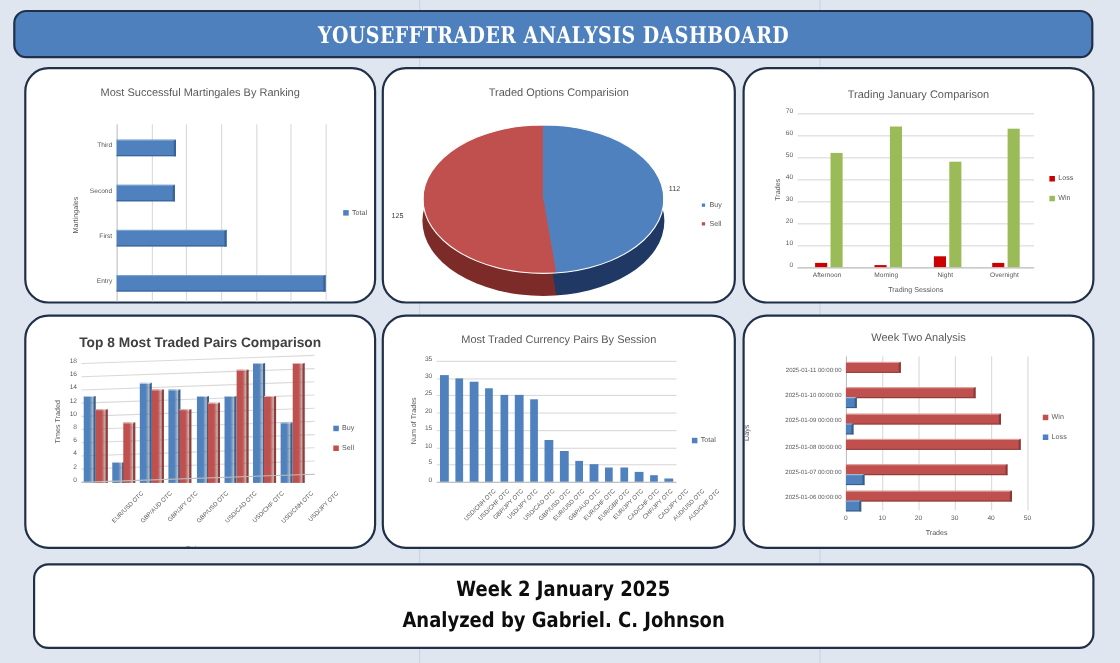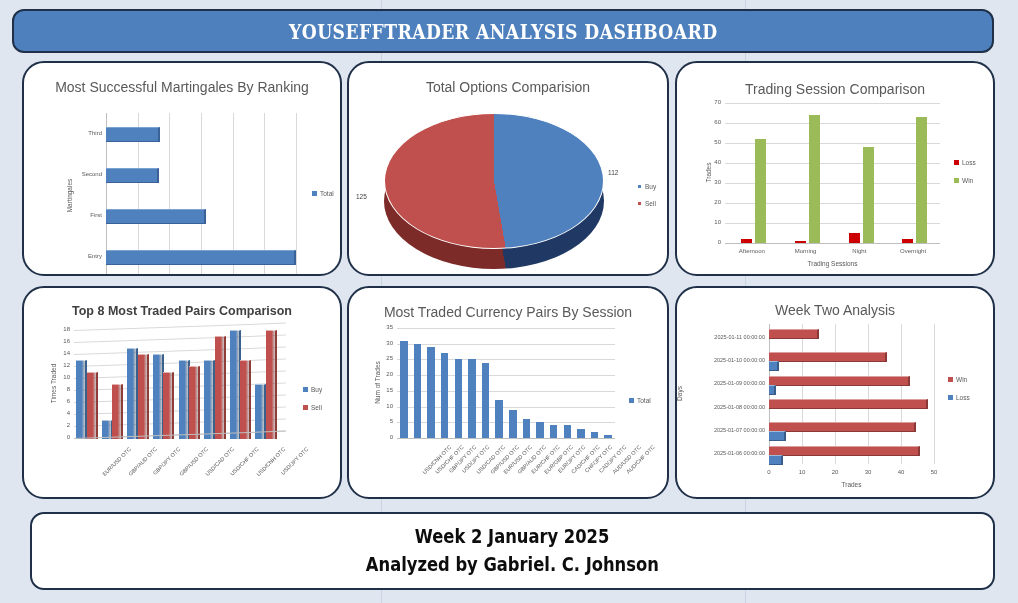--- a/index.html
+++ b/index.html
@@ -33,21 +33,21 @@
   #p3{left:675px;top:61px;width:320px;height:215px;}
   #p4{left:22px;top:286px;width:320px;height:213px;}
   #p5{left:347px;top:286px;width:322px;height:213px;}
   #p6{left:675px;top:286px;width:320px;height:213px;}
   #pfoot{left:30px;top:512px;width:965px;height:78px;border-radius:14px;
          display:flex;flex-direction:column;align-items:center;justify-content:center;}
   .foot-line{font-family:"DejaVu Sans", sans-serif;font-weight:bold;font-size:19px;
              color:#0d0d0d;transform:scaleX(.86);transform-origin:center;line-height:1.45;}
   .chart-title{
     position:absolute;left:0;right:0;text-align:center;
-    color:#595959;font-size:14px;
+    color:#595959;font-size:10px;
   }
   .chart-title.bold{font-weight:bold;color:#404040;font-size:12.5px;}
   .axis-label{position:absolute;color:#595959;font-size:6.5px;}
   .tick{position:absolute;color:#595959;font-size:6px;white-space:nowrap;}
   .vaxis-title{
     position:absolute;color:#595959;font-size:6.5px;
     transform-origin:center;transform:rotate(-90deg);white-space:nowrap;
   }
   .grid-v{position:absolute;width:1px;background:#d9d9d9;}
   .grid-h{position:absolute;height:1px;background:#d9d9d9;}
@@ -106,21 +106,21 @@
       <div class="legend" style="left:288px;top:126.5px;">
         <div class="legend-row" style="">
           <div class="legend-sq" style="background:#4e81bd;"></div>
           <span>Total</span>
         </div>
       </div>
     </div>
 </div>
 
 <div class="panel" id="p2">
-  <div class="chart-title" style="top:16px;">Total Options Comparision</div>
+  <div class="chart-title" style="top:16px;">Traded Options Comparision</div>
   <div id="c2">
       <div class="pie-wrap" style="left:35px;top:50px;width:220px;height:156px;">
         <div class="pie-depth" style="left:0;top:20px;width:220px;height:136px;background:conic-gradient(from 0deg,#1f3864 0deg 170.126582278481deg,#7d2b29 170.126582278481deg 360deg);"></div>
         <div class="pie-top" style="left:0;top:0;width:220px;height:136px;background:conic-gradient(from 0deg,#4e81bd 0deg 170.126582278481deg,#c0504d 170.126582278481deg 360deg);border:1px solid #ffffff;box-sizing:border-box;"></div>
       </div>
       <div class="datalabel" style="left:259px;top:106px;">112</div>
       <div class="datalabel" style="left:7px;top:130px;">125</div>
       <div class="legend" style="left:289px;top:120px;">
         <div class="legend-row" style="margin-bottom:10px;">
           <div class="legend-dot" style="background:#4e81bd;"></div>
@@ -128,21 +128,21 @@
         </div>
         <div class="legend-row" style="margin-bottom:10px;">
           <div class="legend-dot" style="background:#c0504d;"></div>
           <span>Sell</span>
         </div>
       </div>
     </div>
 </div>
 
 <div class="panel" id="p3">
-  <div class="chart-title" style="top:18px;">Trading Session Comparison</div>
+  <div class="chart-title" style="top:18px;">Trading January Comparison</div>
   <div id="c3">
       <div class="grid-h" style="left:48px;top:180px;width:215px;"></div>
       <div class="tick" style="left:28px;top:176px;width:16px;text-align:right;">0</div>
       <div class="grid-h" style="left:48px;top:160px;width:215px;"></div>
       <div class="tick" style="left:28px;top:156px;width:16px;text-align:right;">10</div>
       <div class="grid-h" style="left:48px;top:140px;width:215px;"></div>
       <div class="tick" style="left:28px;top:136px;width:16px;text-align:right;">20</div>
       <div class="grid-h" style="left:48px;top:120px;width:215px;"></div>
       <div class="tick" style="left:28px;top:116px;width:16px;text-align:right;">30</div>
       <div class="grid-h" style="left:48px;top:100px;width:215px;"></div>

